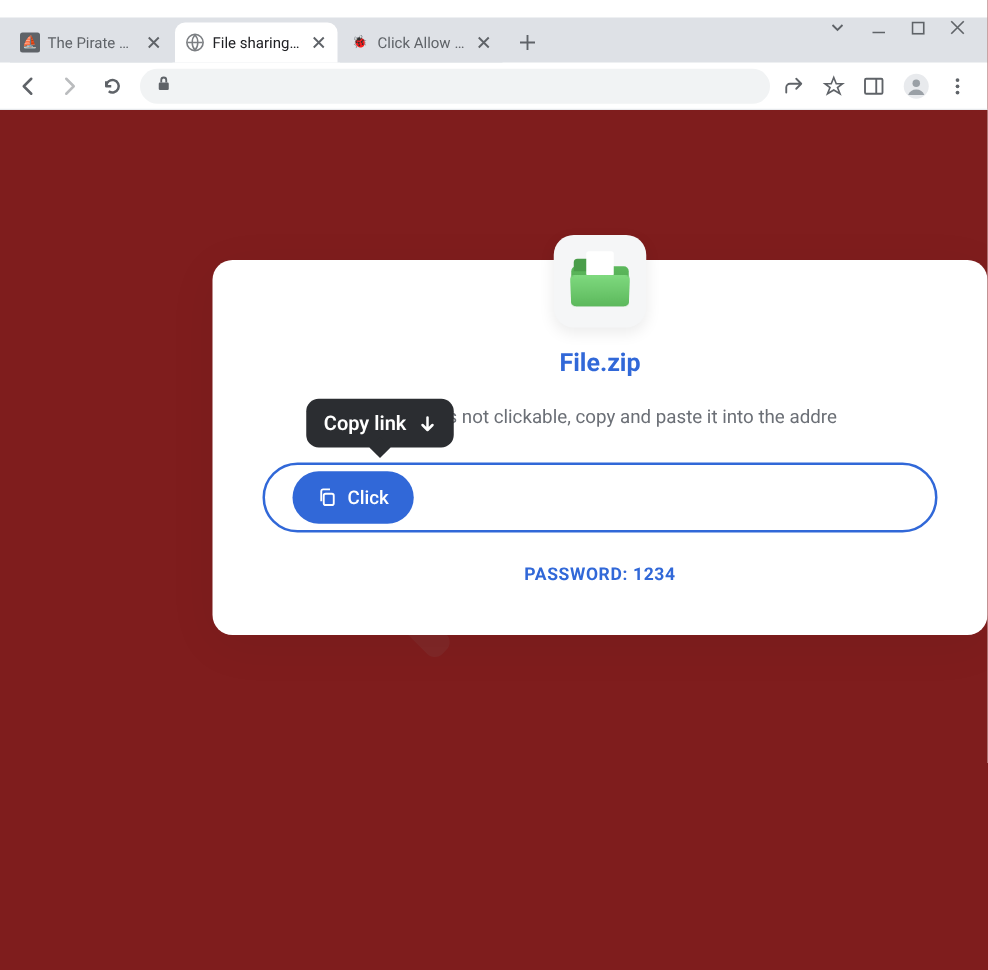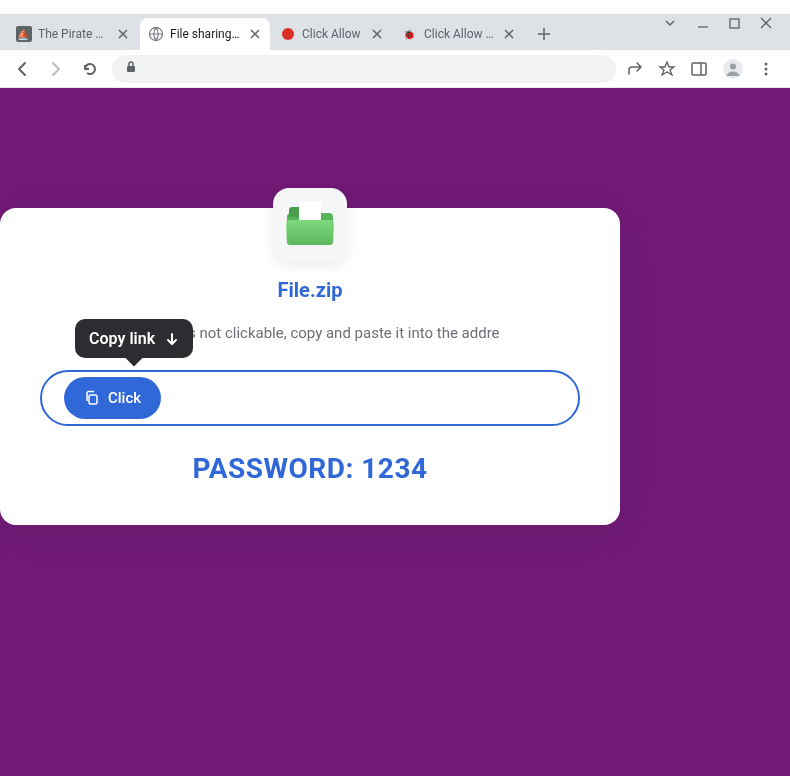--- a/index.html
+++ b/index.html
@@ -141,24 +141,24 @@
     .toolbar-icon {
       color: #5f6368;
       cursor: pointer;
       display: flex;
       align-items: center;
     }
     
     .content {
       position: relative;
       height: calc(100% - 88px);
-      background: #701a75;
+      background: #7f1d1d;
       display: flex;
       align-items: flex-start;
-      justify-content: flex-start;
+      justify-content: flex-end;
       padding-top: 120px;
     }
     
     .watermark {
       position: absolute;
       inset: 0;
       display: flex;
       align-items: center;
       justify-content: center;
       pointer-events: none;
@@ -348,21 +348,21 @@
       content: "";
       position: absolute;
       bottom: -6px;
       left: 50%;
       width: 12px; height: 12px;
       background: #2b2d31;
       transform: translateX(-50%) rotate(45deg);
     }
     .password {
       color: #3168d8;
-      font-size: 28px;
+      font-size: 14px;
       font-weight: 700;
       letter-spacing: 0.5px;
     }
   </style>
 </head>
 <body>
 
 <div class="window-titlebar"></div>
 
 <div class="tab-strip">
@@ -376,31 +376,20 @@
     </span>
   </div>
   <div class="tab active">
     <span class="tab-favicon">
       <svg width="16" height="16" viewBox="0 0 16 16">
           <circle cx="8" cy="8" r="6.5" fill="none" stroke="#7c7f83" stroke-width="1.3"></circle>
           <path d="M2 8 H14 M8 2 C5 5 5 11 8 14 M8 2 C11 5 11 11 8 14" fill="none" stroke="#7c7f83" stroke-width="1.2"></path>
         </svg>
     </span>
     <span class="tab-title">File sharing se</span>
-    <span class="tab-close">
-      <svg width="10" height="10" viewBox="0 0 10 10">
-          <path d="M1 1 L9 9 M9 1 L1 9" stroke="currentColor" stroke-width="1.5"></path>
-        </svg>
-    </span>
-  </div>
-  <div class="tab">
-    <span class="tab-favicon">
-        <span style="width:12px;height:12px;background:#d93025;border-radius:50%;display:inline-block"></span>
-      </span>
-    <span class="tab-title">Click Allow</span>
     <span class="tab-close">
       <svg width="10" height="10" viewBox="0 0 10 10">
           <path d="M1 1 L9 9 M9 1 L1 9" stroke="currentColor" stroke-width="1.5"></path>
         </svg>
     </span>
   </div>
   <div class="tab">
     <span class="tab-favicon">🐞</span>
     <span class="tab-title">Click Allow if y</span>
     <span class="tab-close">

